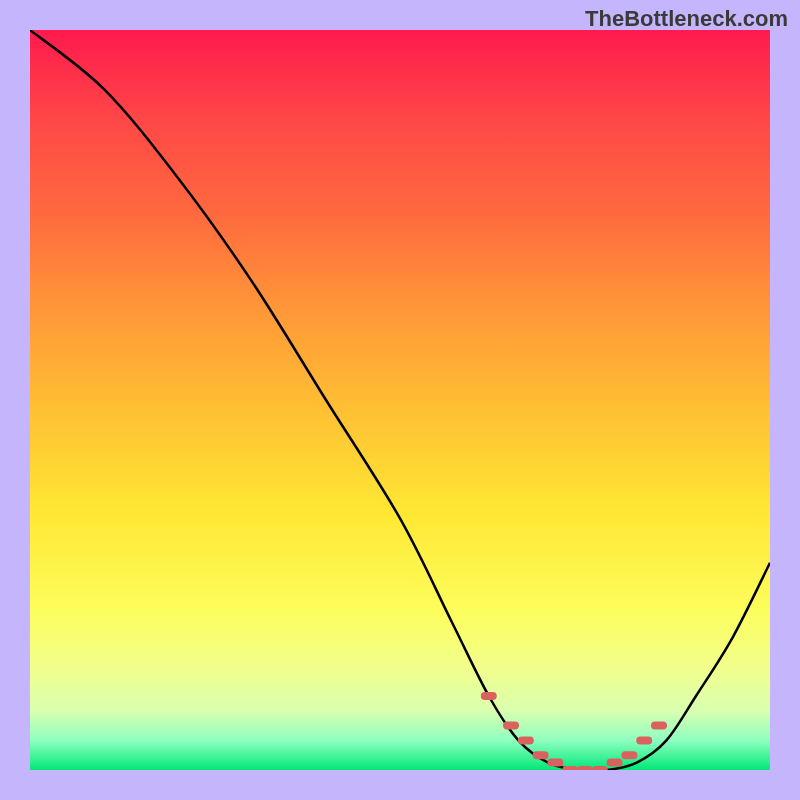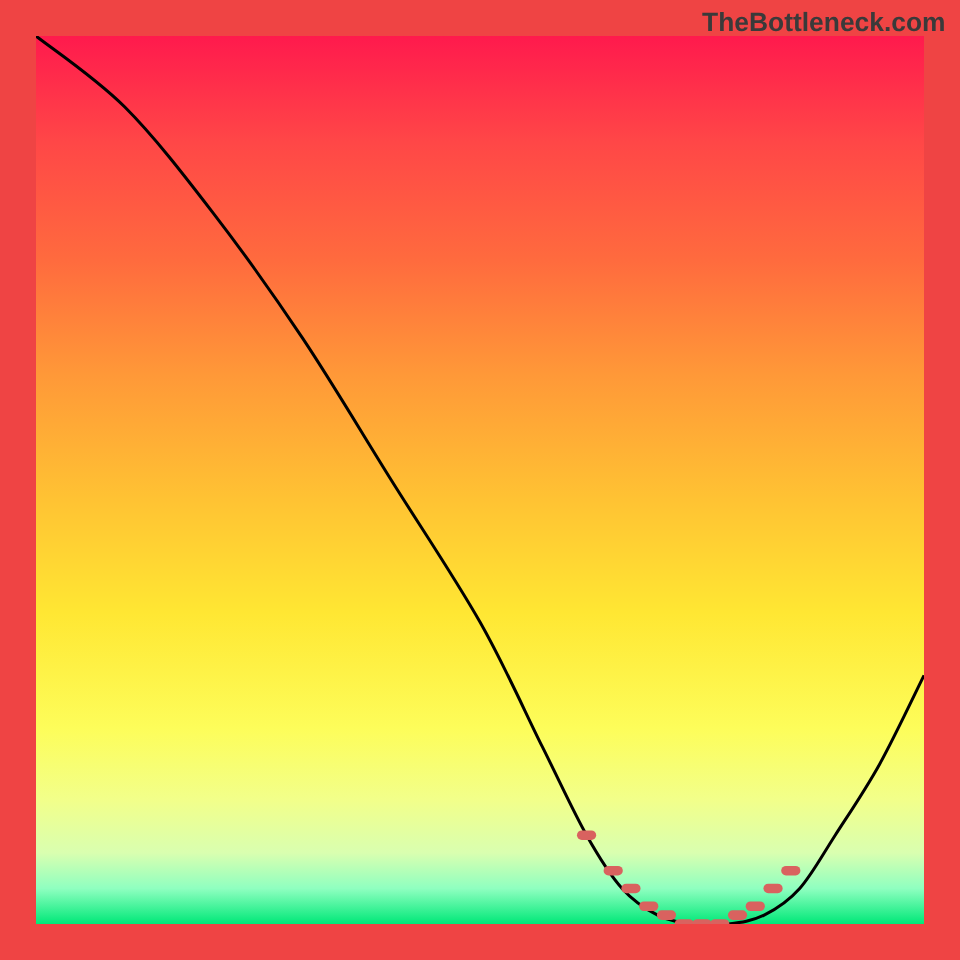--- a/index.html
+++ b/index.html
@@ -1,17 +1,17 @@
 <!DOCTYPE html>
 <html><head>
 <meta charset="utf-8">
 <style>
   * { margin: 0; padding: 0; box-sizing: border-box; }
   html, body { width: 800px; height: 800px; overflow: hidden; background: #000; }
-  .container { width: 800px; height: 800px; position: relative; background: #ef4444; }
+  .container { width: 800px; height: 800px; position: relative; background: #c4b5fd; }
   .watermark {
     position: absolute;
     top: 6px;
     right: 12px;
     font-family: Arial, sans-serif;
     font-size: 22px;
     font-weight: bold;
     color: #3a3a3a;
     z-index: 3;
   }

